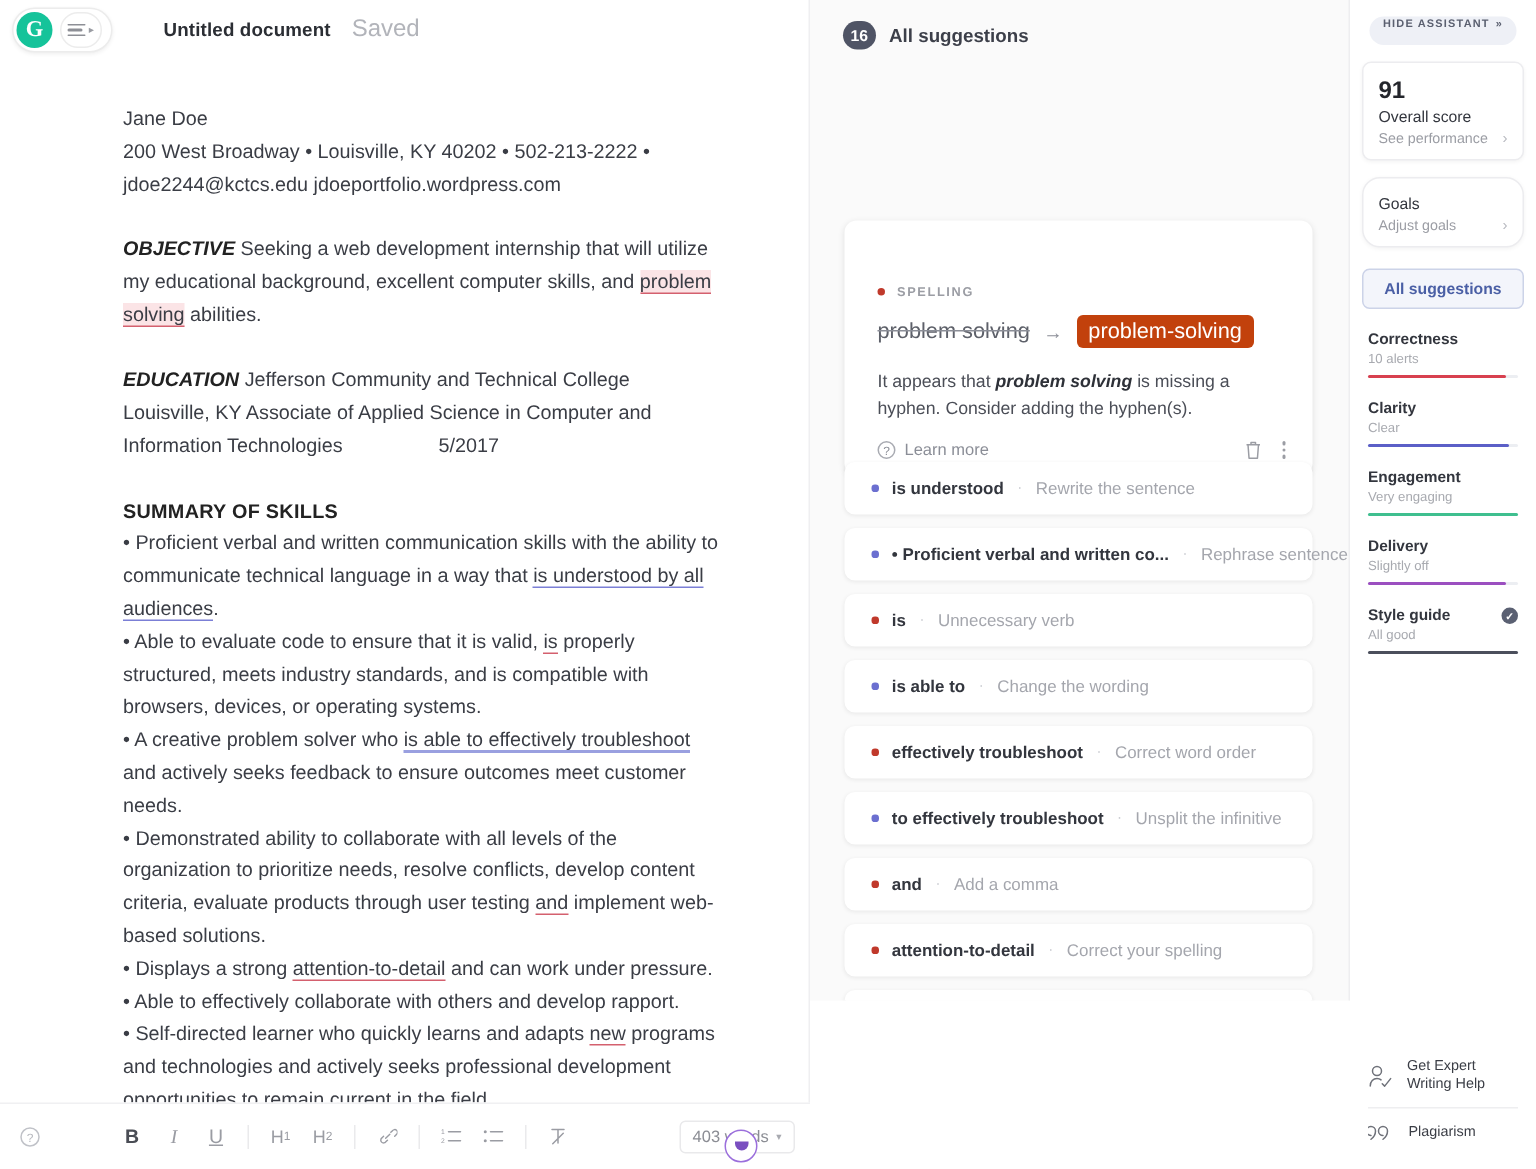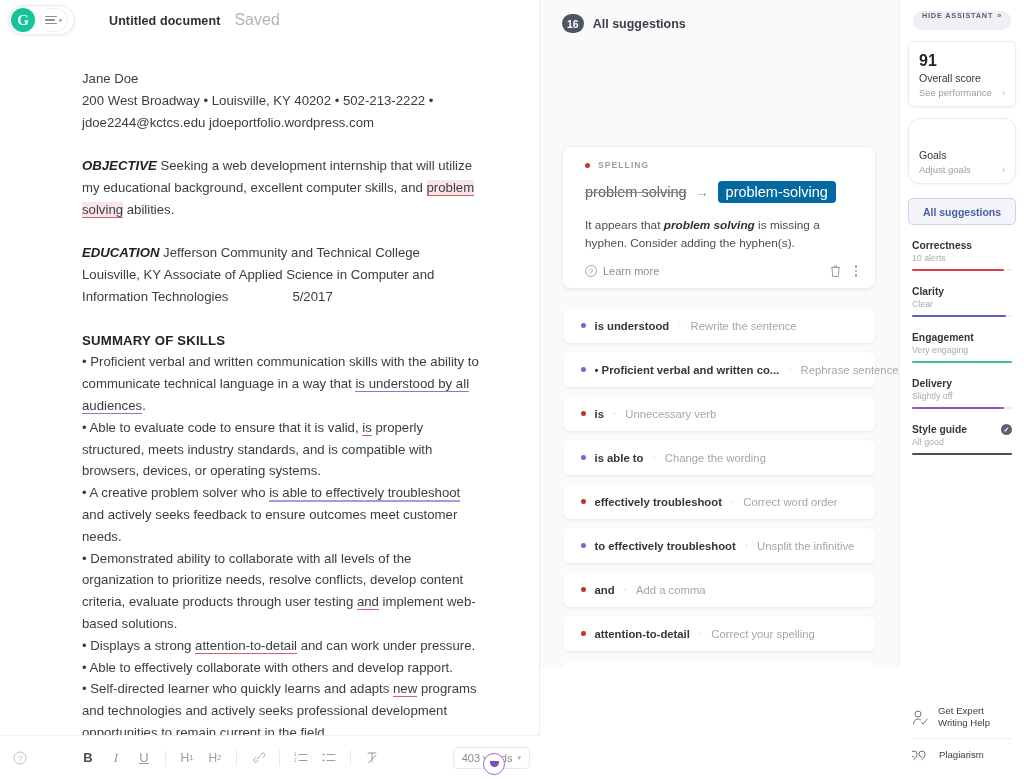--- a/index.html
+++ b/index.html
@@ -100,28 +100,28 @@
     color: #fff; font-size: 10.5px; font-weight: bold;
     display: flex; align-items: center; justify-content: center; padding: 0 5px;
   }
   .sugg-head-label { font-size: 12.5px; font-weight: bold; color: #3c3f49; }
 
   .card-main {
     position: absolute; left: 23px; top: 147px; width: 312px;
     background: #fff; border-radius: 8px; box-shadow: 0 1px 4px rgba(0,0,0,.10);
     padding: 13px 18px 10px 22px;
   }
-  .card-cat { display: flex; align-items: center; gap: 8px; }
+  .card-cat { display: flex; align-items: center; gap: 8px; margin-top: 29px; }
   .cat-dot { width: 5px; height: 5px; border-radius: 50%; background: #c0392b; }
   .cat-text { font-size: 8.5px; letter-spacing: 1.1px; color: #9b9da4; font-weight: bold; }
   .card-change { display: flex; align-items: center; gap: 9px; margin-top: 11px; }
   .old-word { font-size: 14.5px; color: #5d6069; text-decoration: line-through; text-decoration-color:#8b8e97;}
   .arrow { color: #8b8e97; font-size: 13px; }
   .new-word {
-    background: #0369a1; color: #fff; font-size: 14.5px; font-weight: 500;
+    background: #c2410c; color: #fff; font-size: 14.5px; font-weight: 500;
     border-radius: 4px; padding: 3px 8px;
   }
   .card-desc { margin-top: 13px; font-size: 11.8px; line-height: 18px; color: #4b4e57; }
   .card-desc b { font-style: italic; font-weight: bold; color:#2e3138; }
   .card-foot { display: flex; align-items: center; margin-top: 12px; }
   .learn { display: flex; align-items: center; gap: 6px; font-size: 11px; color: #8b8e97; }
   .q-circle {
     width: 12px; height: 12px; border-radius: 50%; border: 1px solid #a9abb2;
     font-size: 8px; display:flex; align-items:center; justify-content:center; color:#8b8e97;
   }
@@ -149,21 +149,21 @@
   }
   .score-card, .goals-card {
     margin: 11px 8px 0; background: #fff; border: 1px solid #ececef;
     border-radius: 6px; box-shadow: 0 1px 3px rgba(0,0,0,.05); padding: 9px 10px 8px;
   }
   .score-num { font-size: 16px; font-weight: bold; color: #24262c; line-height: 19px; }
   .score-lbl { font-size: 10.5px; color: #33363e; margin-top: 2px; }
   .row-link { display: flex; align-items: center; margin-top: 3px; }
   .row-link span.t { font-size: 9.5px; color: #9b9da4; }
   .chev { margin-left: auto; color: #b9bbc1; font-size: 10px; }
-  .goals-card { padding-top: 30px; border-radius: 12px; }
+  .goals-card { padding-top: 11px; border-radius: 12px; }
   .goals-title { font-size: 10.5px; color: #33363e; }
 
   .all-sugg-btn {
     margin: 14px 8px 0; height: 27px; border: 1px solid #ccd3e8; border-radius: 5px;
     background: #f3f5fb; color: #4a5fa5; font-size: 10.5px; font-weight: bold;
     display: flex; align-items: center; justify-content: center;
   }
   .metric { margin: 15px 12px 0; }
   .metric-name { font-size: 10.3px; font-weight: bold; color: #33363e; display:flex; align-items:center;}
   .metric-sub { font-size: 8.8px; color: #a8aab0; margin-top: 2px; }

